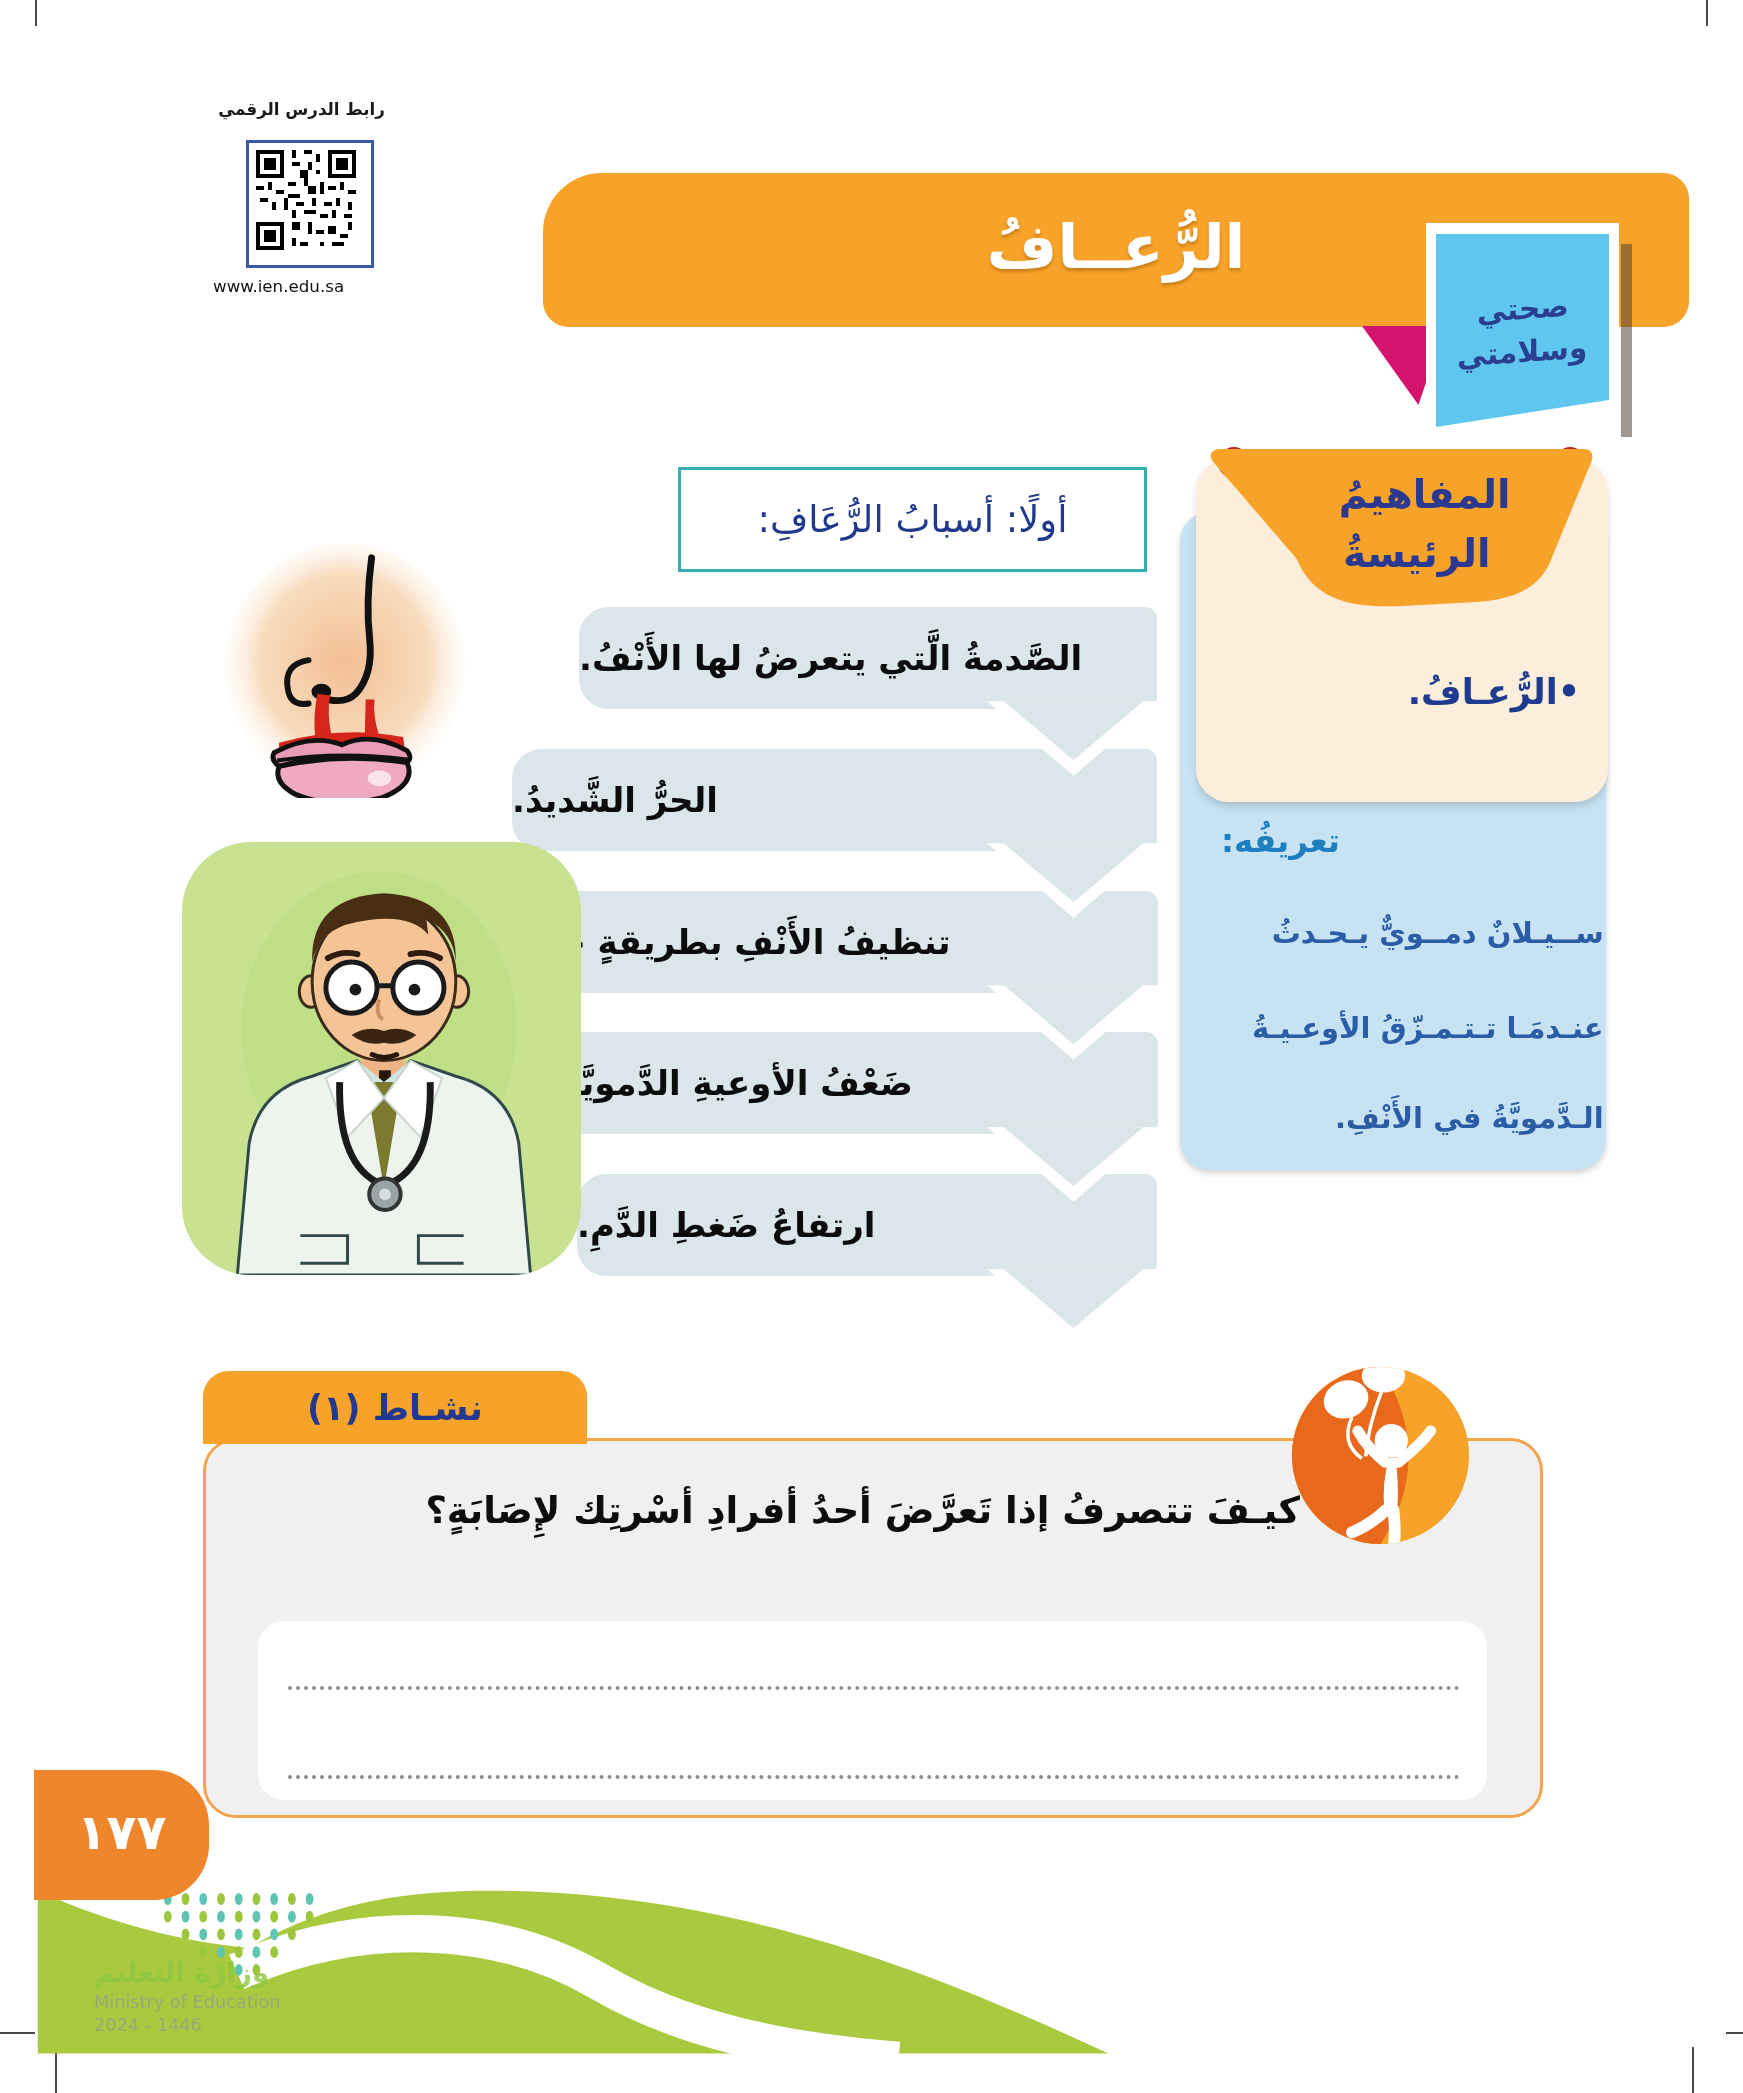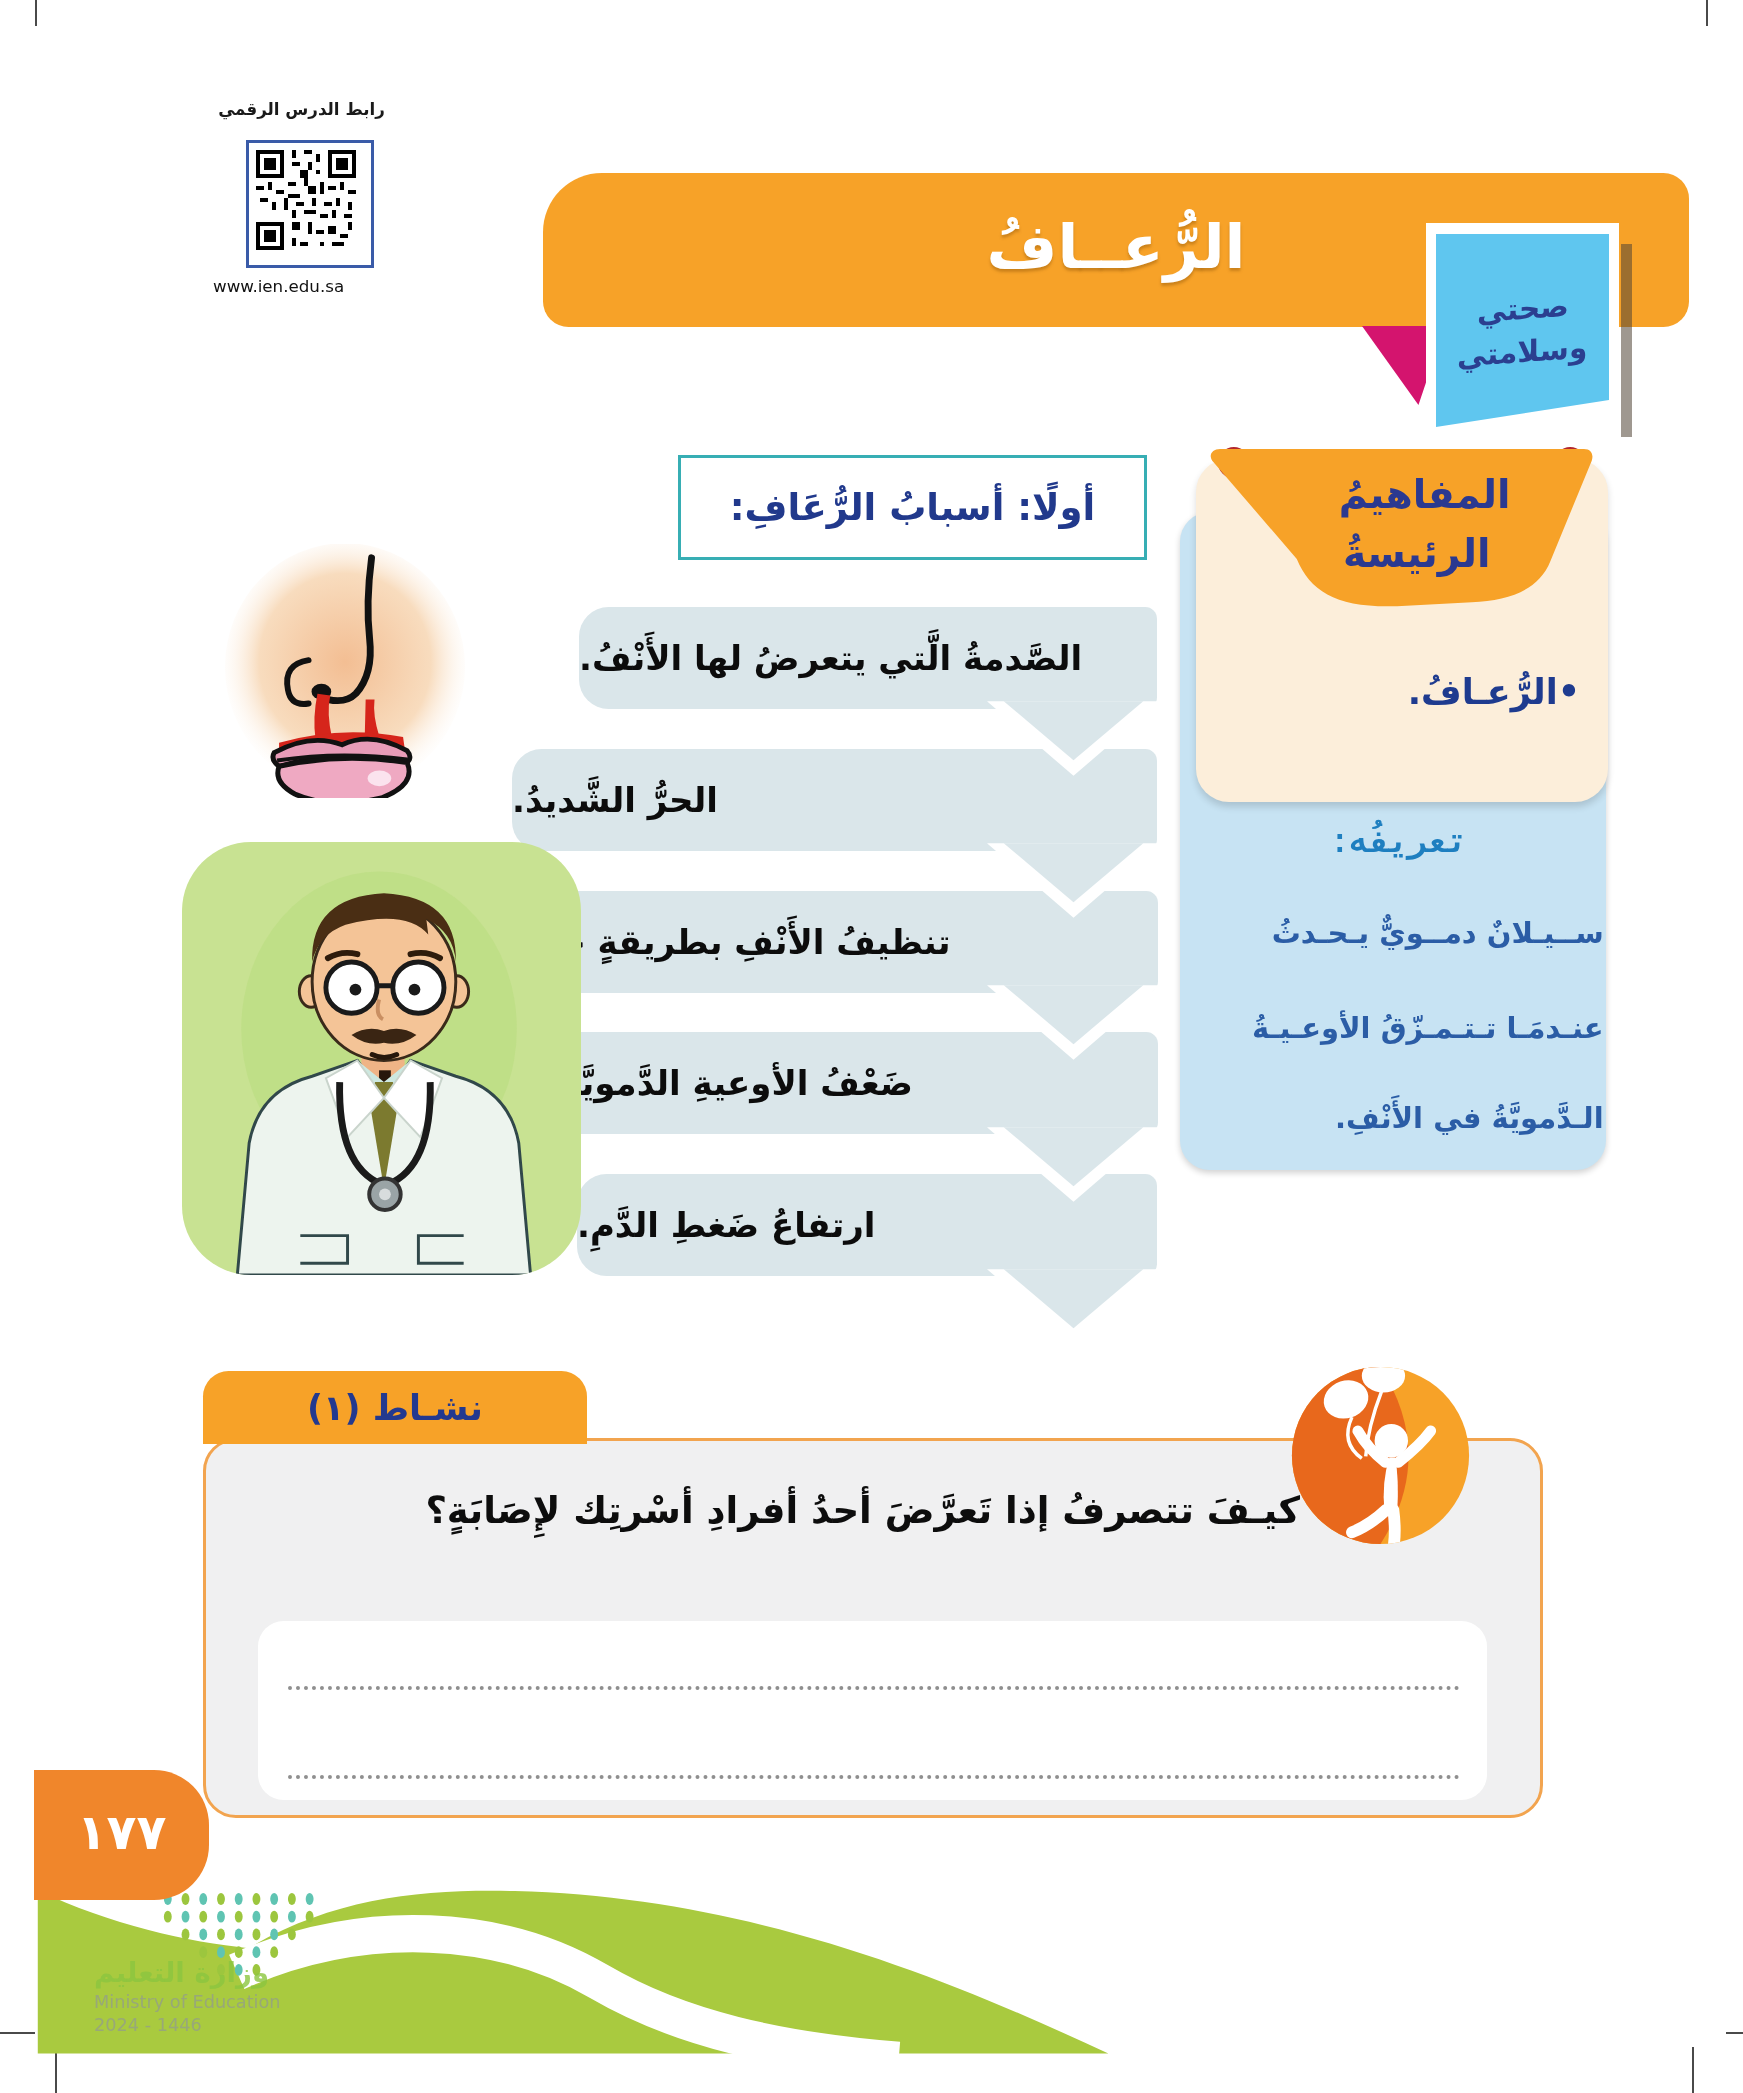--- a/index.html
+++ b/index.html
@@ -29,27 +29,27 @@
   .badge-shadow{left:1621px;top:244px;width:10.8px;height:193px;background:rgba(80,68,52,.55);z-index:2;}
 
   
   .concept-blue{left:1180px;top:512px;width:426px;height:658px;background:#C7E3F3;border-radius:29.6px;
                 box-shadow:0 3px 5.9px rgba(0,0,0,.18);z-index:1;}
   .concept-cream{left:1196px;top:459px;width:412px;height:343px;background:#FCEEDA;border-radius:33px;
                  box-shadow:0 4.9px 7.9px rgba(0,0,0,.14);z-index:2;}
   .ribbon{left:1204px;top:443px;width:396px;height:175px;z-index:3;}
   .concept-bullet{left:1221px;top:672px;width:359px;font-size:35px;font-weight:bold;color:#1E3B8F;
                   text-align:right;padding-right:19.7px;z-index:4;}
-  .def-label{left:1221px;top:822px;width:355px;font-size:32.5px;font-weight:bold;color:#1E7FC0;text-align:center;z-index:4;font-family:Liberation Mono, monospace;}
+  .def-label{left:1221px;top:822px;width:355px;font-size:32.5px;font-weight:bold;color:#1E7FC0;text-align:left;z-index:4;}
   .def-line{left:1196px;top:0;width:386px;padding:0 21.7px;font-size:29px;font-weight:bold;color:#2B5DA6;
             text-align:right;z-index:4;}
 
   
-  .causes-head{left:678px;top:455px;width:463px;height:99px;border:3.9px solid #37AEB4;background:#fff;
-               display:flex;align-items:center;justify-content:center;font-size:37px;font-weight:bold;color:#21398C;z-index:2;}
+  .causes-head{left:678px;top:467px;width:463px;height:99px;border:3.9px solid #37AEB4;background:#fff;
+               display:flex;align-items:center;justify-content:center;font-size:37px;font-weight:normal;color:#21398C;z-index:2;}
   .cause{position:absolute;height:102px;background:#DAE6EA;border-radius:29.6px 11.8px 11.8px 29.6px;
          display:flex;align-items:center;justify-content:flex-end;padding-right:35px;box-sizing:border-box;
          font-size:34px;font-weight:bold;color:#0c0c0c;z-index:2;margin-top:8px;}
   .tail{position:absolute;left:987px;width:173px;height:75px;z-index:5;}
 
   
   .nose-art{left:222px;top:544px;width:246px;height:254px;z-index:1;}
   .doctor-box{left:182px;top:842px;width:399px;height:433px;background:#C8E292;border-radius:69px;z-index:3;overflow:hidden;}
 
   

